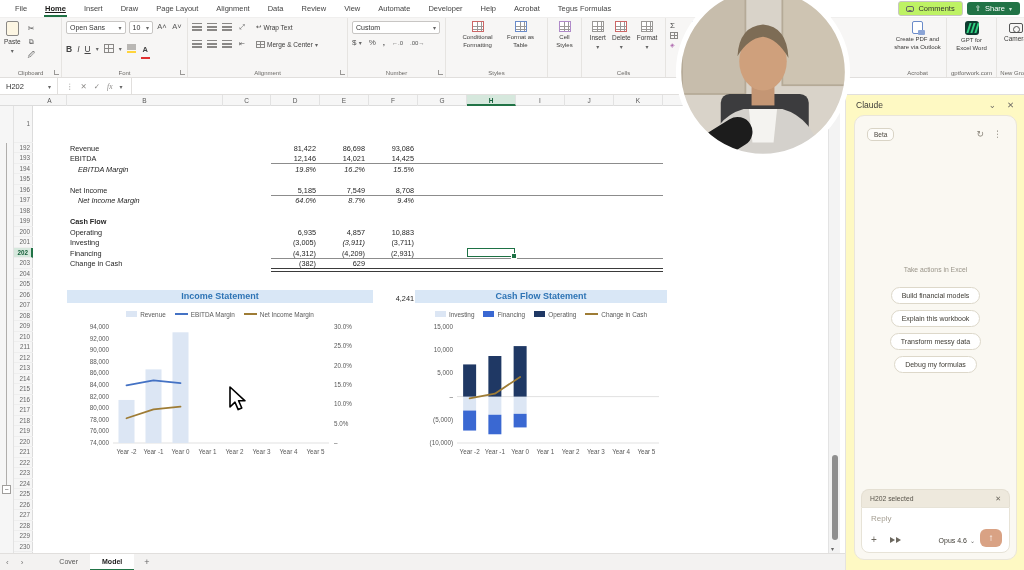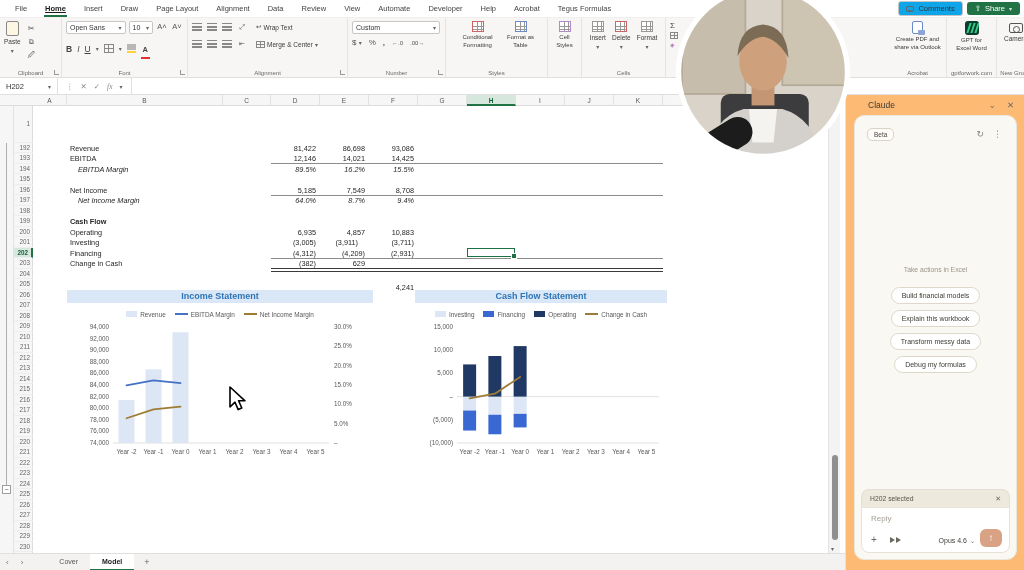--- a/index.html
+++ b/index.html
@@ -7,21 +7,21 @@
   .app { position:relative; width:1024px; height:570px; background:#fff; overflow:hidden;
          font-family:"Liberation Sans", sans-serif; }
 
   
   .menubar { position:absolute; left:0; top:0; width:1024px; height:18px; background:#fff;
              display:flex; align-items:center; padding-left:6px; border-bottom:1px solid #f0efee; z-index:5;}
   .menu-item { font-size:7.5px; color:#444; padding:0 9px; height:18px; line-height:18px; position:relative; }
   .menu-item.active { color:#1b1a19; font-weight:bold;text-decoration:underline; }
   .menu-item.active::after { content:""; position:absolute; left:8px; right:8px; bottom:1px; height:2px; background:#217346; }
   .menubar-right { position:absolute; right:4px; top:1px; display:flex; gap:4px; align-items:center; }
-  .comments-btn { border:1px solid #c8c6c4; border-radius:3px; background:#0ea5e9; font-size:7.5px; color:#333;
+  .comments-btn { border:1px solid #c8c6c4; border-radius:3px; background:#bef264; font-size:7.5px; color:#333;
                   padding:2px 7px; display:flex; gap:4px; align-items:center; }
   .share-btn { background:#217346; border-radius:3px; color:#fff; font-size:7.5px; padding:2px 8px;
                display:flex; gap:4px; align-items:center; }
   .bubble { width:8px; height:6px; border:1px solid #666; border-radius:2px; position:relative; }
   .bubble::after{ content:""; position:absolute; left:1px; bottom:-3px; border:2px solid transparent; border-top-color:#666; }
 
   
   .ribbon { position:absolute; left:0; top:18px; width:1024px; height:60px; background:#f7f6f5;
             border-bottom:1px solid #e1dfdd; display:flex; z-index:4; }
   .rgroup { position:relative; border-right:1px solid #e6e4e1; padding:3px 4px 12px 4px; flex:none; }
@@ -106,21 +106,21 @@
   .vthumb { position:absolute; left:3px; width:6px; border-radius:3px; background:#8f8f8f; }
   .varrow { position:absolute; left:2px; bottom:1px; font-size:6px; color:#666; }
   .tabbar { position:absolute; left:0; top:553px; width:1024px; height:17px; background:#f3f2f1; border-top:1px solid #e1dfdd;
             display:flex; align-items:center; z-index:6; }
   .tab-nav { font-size:8px; color:#777; padding:0 6px; }
   .sheet-tab { font-size:7px; color:#555; padding:0 12px; height:17px; line-height:16px; }
   .sheet-tab.active { background:#fff; color:#1b1a19; font-weight:bold; border-bottom:2px solid #217346; }
   .addsheet { font-size:9px; color:#666; padding:0 10px; }
 
   
-  .panel { position:absolute; left:845px; top:95px; width:179px; height:475px; background:#fdba74; border-left:1px solid #e5e3df; z-index:20;padding-left:12px; }
+  .panel { position:absolute; left:845px; top:95px; width:179px; height:475px; background:#fef9c3; border-left:1px solid #e5e3df; z-index:20; }
   .panel-head { height:20px; display:flex; align-items:center; padding:0 10px; font-size:8.5px; color:#3b3a37; }
   .panel-head .sp { flex:1; }
   .picon { color:#6f6c66; font-size:8.5px; margin-left:11px; }
   .card { position:absolute; left:8px; top:20px; width:163px; height:445px; background:#faf8f2; border:1px solid #eae6da;
           border-radius:10px; }
   .beta { position:absolute; left:12px; top:12px; font-size:6.5px; color:#4a463e; background:#fdfcf9; border:1px solid #d9d4c6;
           border-radius:5px; padding:2px 6px; }
   .card-ic1 { position:absolute; right:32px; top:13px; font-size:9px; color:#8a857b; }
   .card-ic2 { position:absolute; right:14px; top:13px; font-size:9px; color:#8a857b; }
   .actions { position:absolute; left:0; top:150px; width:100%; display:flex; flex-direction:column; align-items:center; gap:6px; }
@@ -447,50 +447,50 @@
         <div class="dlabel" style="left: 70px; top: 48.8px;">Revenue</div>
         <div class="dval" style="left: 270px; width: 46px; top: 48.8px;">81,422</div>
         <div class="dval" style="left: 319px; width: 46px; top: 48.8px;">86,698</div>
         <div class="dval" style="left: 368px; width: 46px; top: 48.8px;">93,086</div>
         <div class="dlabel" style="left: 70px; top: 59.31px;">EBITDA</div>
         <div class="dval" style="left: 270px; width: 46px; top: 59.31px;">12,146</div>
         <div class="dval" style="left: 319px; width: 46px; top: 59.31px;">14,021</div>
         <div class="dval" style="left: 368px; width: 46px; top: 59.31px;">14,425</div>
         <div class="rule" style="left: 271px; width: 392px; top: 68.02px;"></div>
         <div class="dlabel it" style="left: 78px; top: 69.82px;">EBITDA Margin</div>
-        <div class="dval it" style="left: 270px; width: 46px; top: 69.82px;">89.5%</div>
+        <div class="dval it" style="left: 270px; width: 46px; top: 69.82px;">19.8%</div>
         <div class="dval it" style="left: 319px; width: 46px; top: 69.82px;">16.2%</div>
         <div class="dval it" style="left: 368px; width: 46px; top: 69.82px;">15.5%</div>
         <div class="dlabel" style="left: 70px; top: 90.84px;">Net Income</div>
         <div class="dval" style="left: 270px; width: 46px; top: 90.84px;">5,185</div>
         <div class="dval" style="left: 319px; width: 46px; top: 90.84px;">7,549</div>
         <div class="dval" style="left: 368px; width: 46px; top: 90.84px;">8,708</div>
         <div class="rule" style="left: 271px; width: 392px; top: 99.55px;"></div>
         <div class="dlabel it" style="left: 78px; top: 101.35px;">Net Income Margin</div>
         <div class="dval it" style="left: 270px; width: 46px; top: 101.35px;">64.0%</div>
         <div class="dval it" style="left: 319px; width: 46px; top: 101.35px;">8.7%</div>
         <div class="dval it" style="left: 368px; width: 46px; top: 101.35px;">9.4%</div>
         <div class="dlabel bd" style="left: 70px; top: 122.37px;">Cash Flow</div>
         <div class="dlabel" style="left: 70px; top: 132.88px;">Operating</div>
         <div class="dval" style="left: 270px; width: 46px; top: 132.88px;">6,935</div>
         <div class="dval" style="left: 319px; width: 46px; top: 132.88px;">4,857</div>
         <div class="dval" style="left: 368px; width: 46px; top: 132.88px;">10,883</div>
         <div class="dlabel" style="left: 70px; top: 143.39px;">Investing</div>
         <div class="dval" style="left: 270px; width: 46px; top: 143.39px;">(3,005)</div>
-        <div class="dval" style="left: 312px; width: 46px; top: 143.39px;">(3,911)</div>
+        <div class="dval" style="left: 319px; width: 46px; top: 143.39px; font-style: italic;">(3,911)</div>
         <div class="dval" style="left: 368px; width: 46px; top: 143.39px;">(3,711)</div>
         <div class="dlabel" style="left: 70px; top: 153.9px;">Financing</div>
         <div class="dval" style="left: 270px; width: 46px; top: 153.9px;">(4,312)</div>
         <div class="dval" style="left: 319px; width: 46px; top: 153.9px;">(4,209)</div>
         <div class="dval" style="left: 368px; width: 46px; top: 153.9px;">(2,931)</div>
         <div class="rule" style="left: 271px; width: 392px; top: 162.61px;"></div>
         <div class="dlabel" style="left: 70px; top: 164.41px;">Change in Cash</div>
         <div class="dval" style="left: 270px; width: 46px; top: 164.41px;">(382)</div>
         <div class="dval" style="left: 319px; width: 46px; top: 164.41px;">629</div>
-        <div class="dval" style="left: 368px; width: 46px; top: 160px; margin-top: 28px;">4,241</div>
+        <div class="dval" style="left: 368px; width: 46px; top: 171px; margin-top: 28px;">4,241</div>
         <div class="rule dark" style="left: 271px; width: 392px; top: 173.12px;"></div>
         <div class="rule dark" style="left: 271px; width: 392px; top: 175.62px;"></div>
         <div class="selbox" style="left: 467px; top: 152.6px; width: 48px; height: 9.51px;"></div>
       </div>
 
 
     <div class="chart" style="left:415px;top:195px;width:252px;height:188px">
       <div class="ctitle">Cash Flow Statement</div>
       <div class="legend">
           <div class="item">

